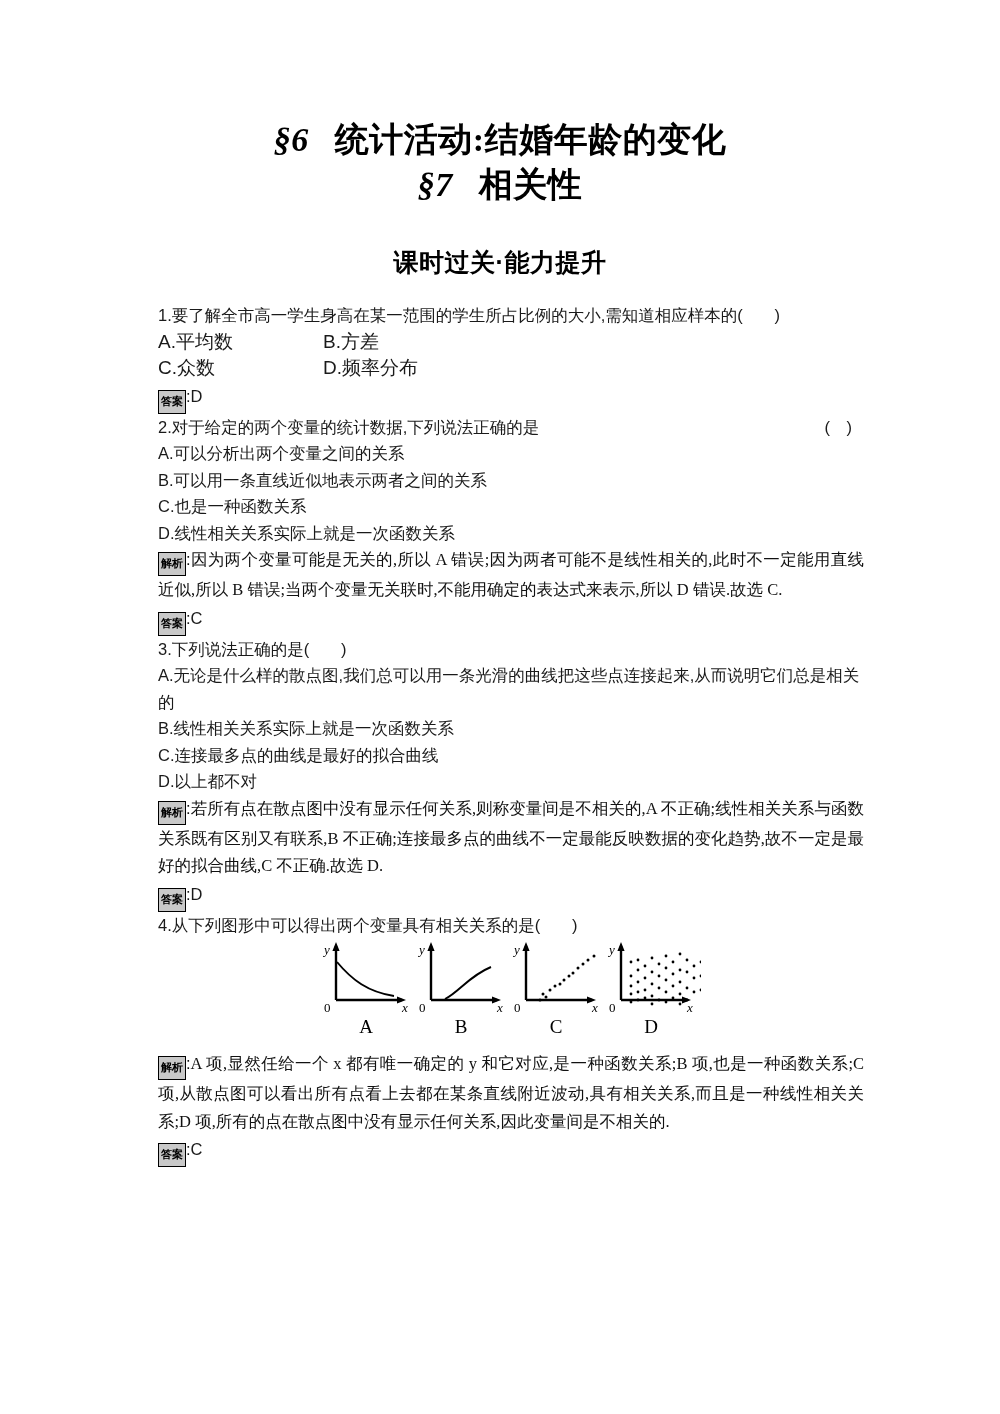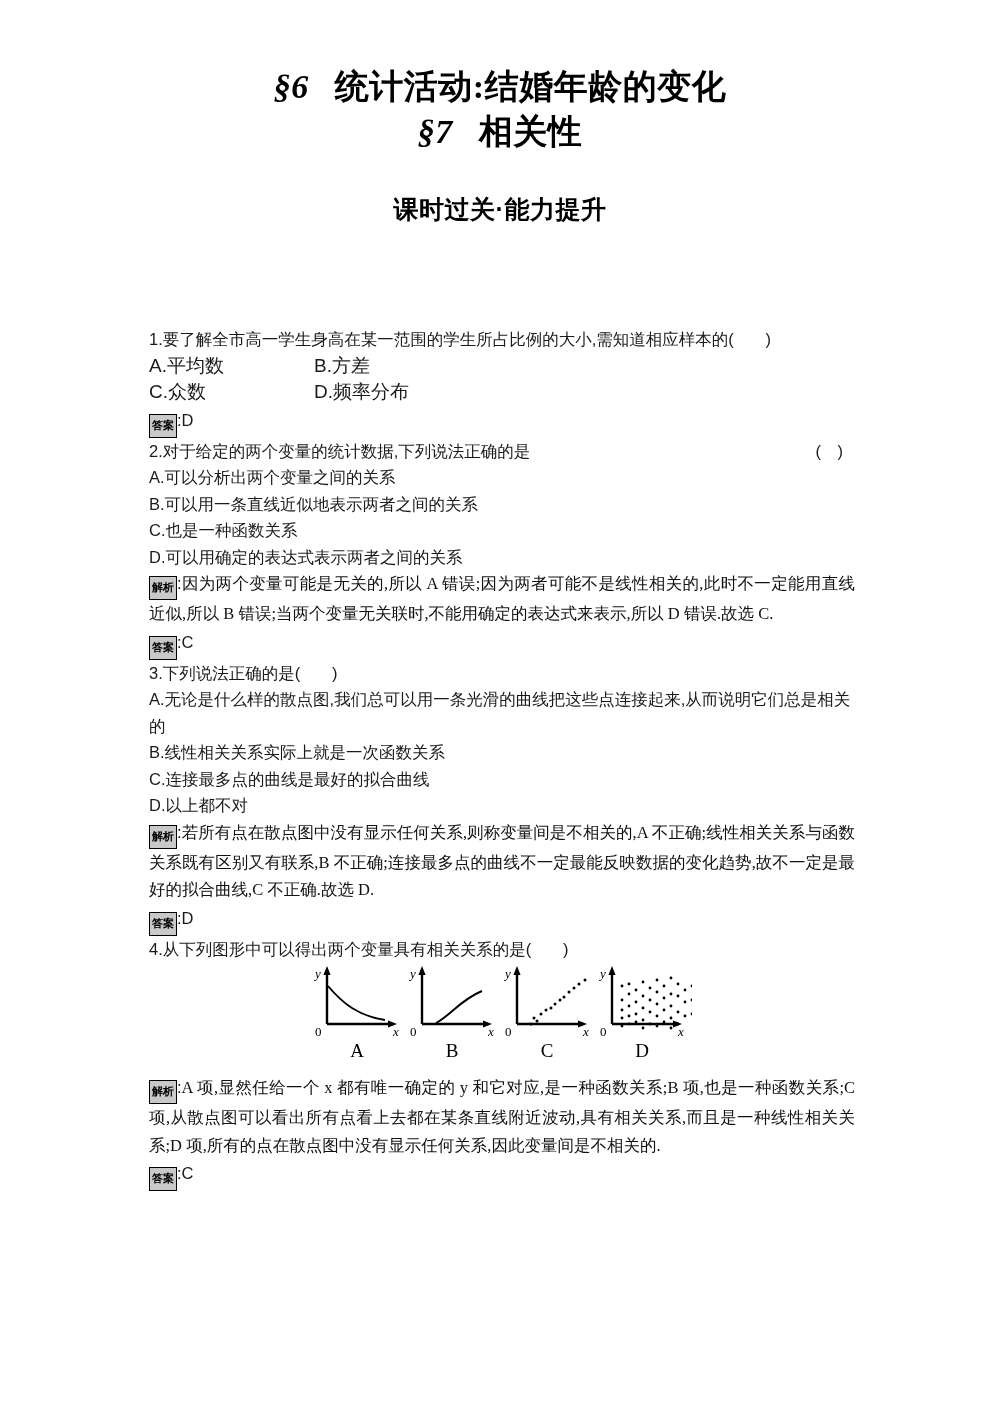--- a/index.html
+++ b/index.html
@@ -18,21 +18,21 @@
   .page {
     position: absolute;
     left: 0; top: 0;
     width: 1000px;
     height: 1414px;
   }
 
   
   .title-block {
     text-align: center;
-    padding-top: 65px;
+    padding-top: 118px;
   }
   .title-line {
     font-family: "Liberation Serif", "DejaVu Serif", serif;
     font-weight: bold;
     font-size: 34px;
     line-height: 1.32;
     letter-spacing: 0.5px;
     color: #000;
   }
   .sect-mark {
@@ -47,24 +47,23 @@
     font-weight: bold;
     font-size: 25px;
     color: #000;
     margin-top: 38px;
     letter-spacing: 0.5px;
   }
 
   
   .content {
     position: absolute;
-    left: 149px;
+    left: 158px;
     top: 302px;
     width: 706px;
-    margin-top: 24px;
   }
 
   .q-line {
     font-family: "Liberation Sans", "DejaVu Sans", sans-serif;
     font-size: 16.5px;
     line-height: 26.5px;
     color: #1a1a1a;
     white-space: nowrap;
   }
   .q-line.wrap { white-space: normal; }
@@ -186,21 +185,21 @@
     <div>
       <div class="q-line">
         <div class="q-stem-row">
           <span>2.对于给定的两个变量的统计数据,下列说法正确的是</span>
           <span class="paren-far">(  )</span>
         </div>
       </div>
       <div class="q-line">A.可以分析出两个变量之间的关系</div>
       <div class="q-line">B.可以用一条直线近似地表示两者之间的关系</div>
       <div class="q-line">C.也是一种函数关系</div>
-      <div class="q-line">D.可以用确定的表达式表示两者之间的关系</div>
+      <div class="q-line">D.线性相关关系实际上就是一次函数关系</div>
       <div class="explain">
         <span class="tag">解析</span><span class="tag-colon">:</span><span class="explain-body">因为两个变量可能是无关的,所以 A 错误;因为两者可能不是线性相关的,此时不一定能用直线近似,所以 B 错误;当两个变量无关联时,不能用确定的表达式来表示,所以 D 错误.故选 C.</span>
       </div>
       <div class="tagline">
         <span class="tag">答案</span><span class="tag-colon">:</span><span class="ans-val">C</span>
       </div>
     </div>
 
     <div>
       <div class="q-line">

